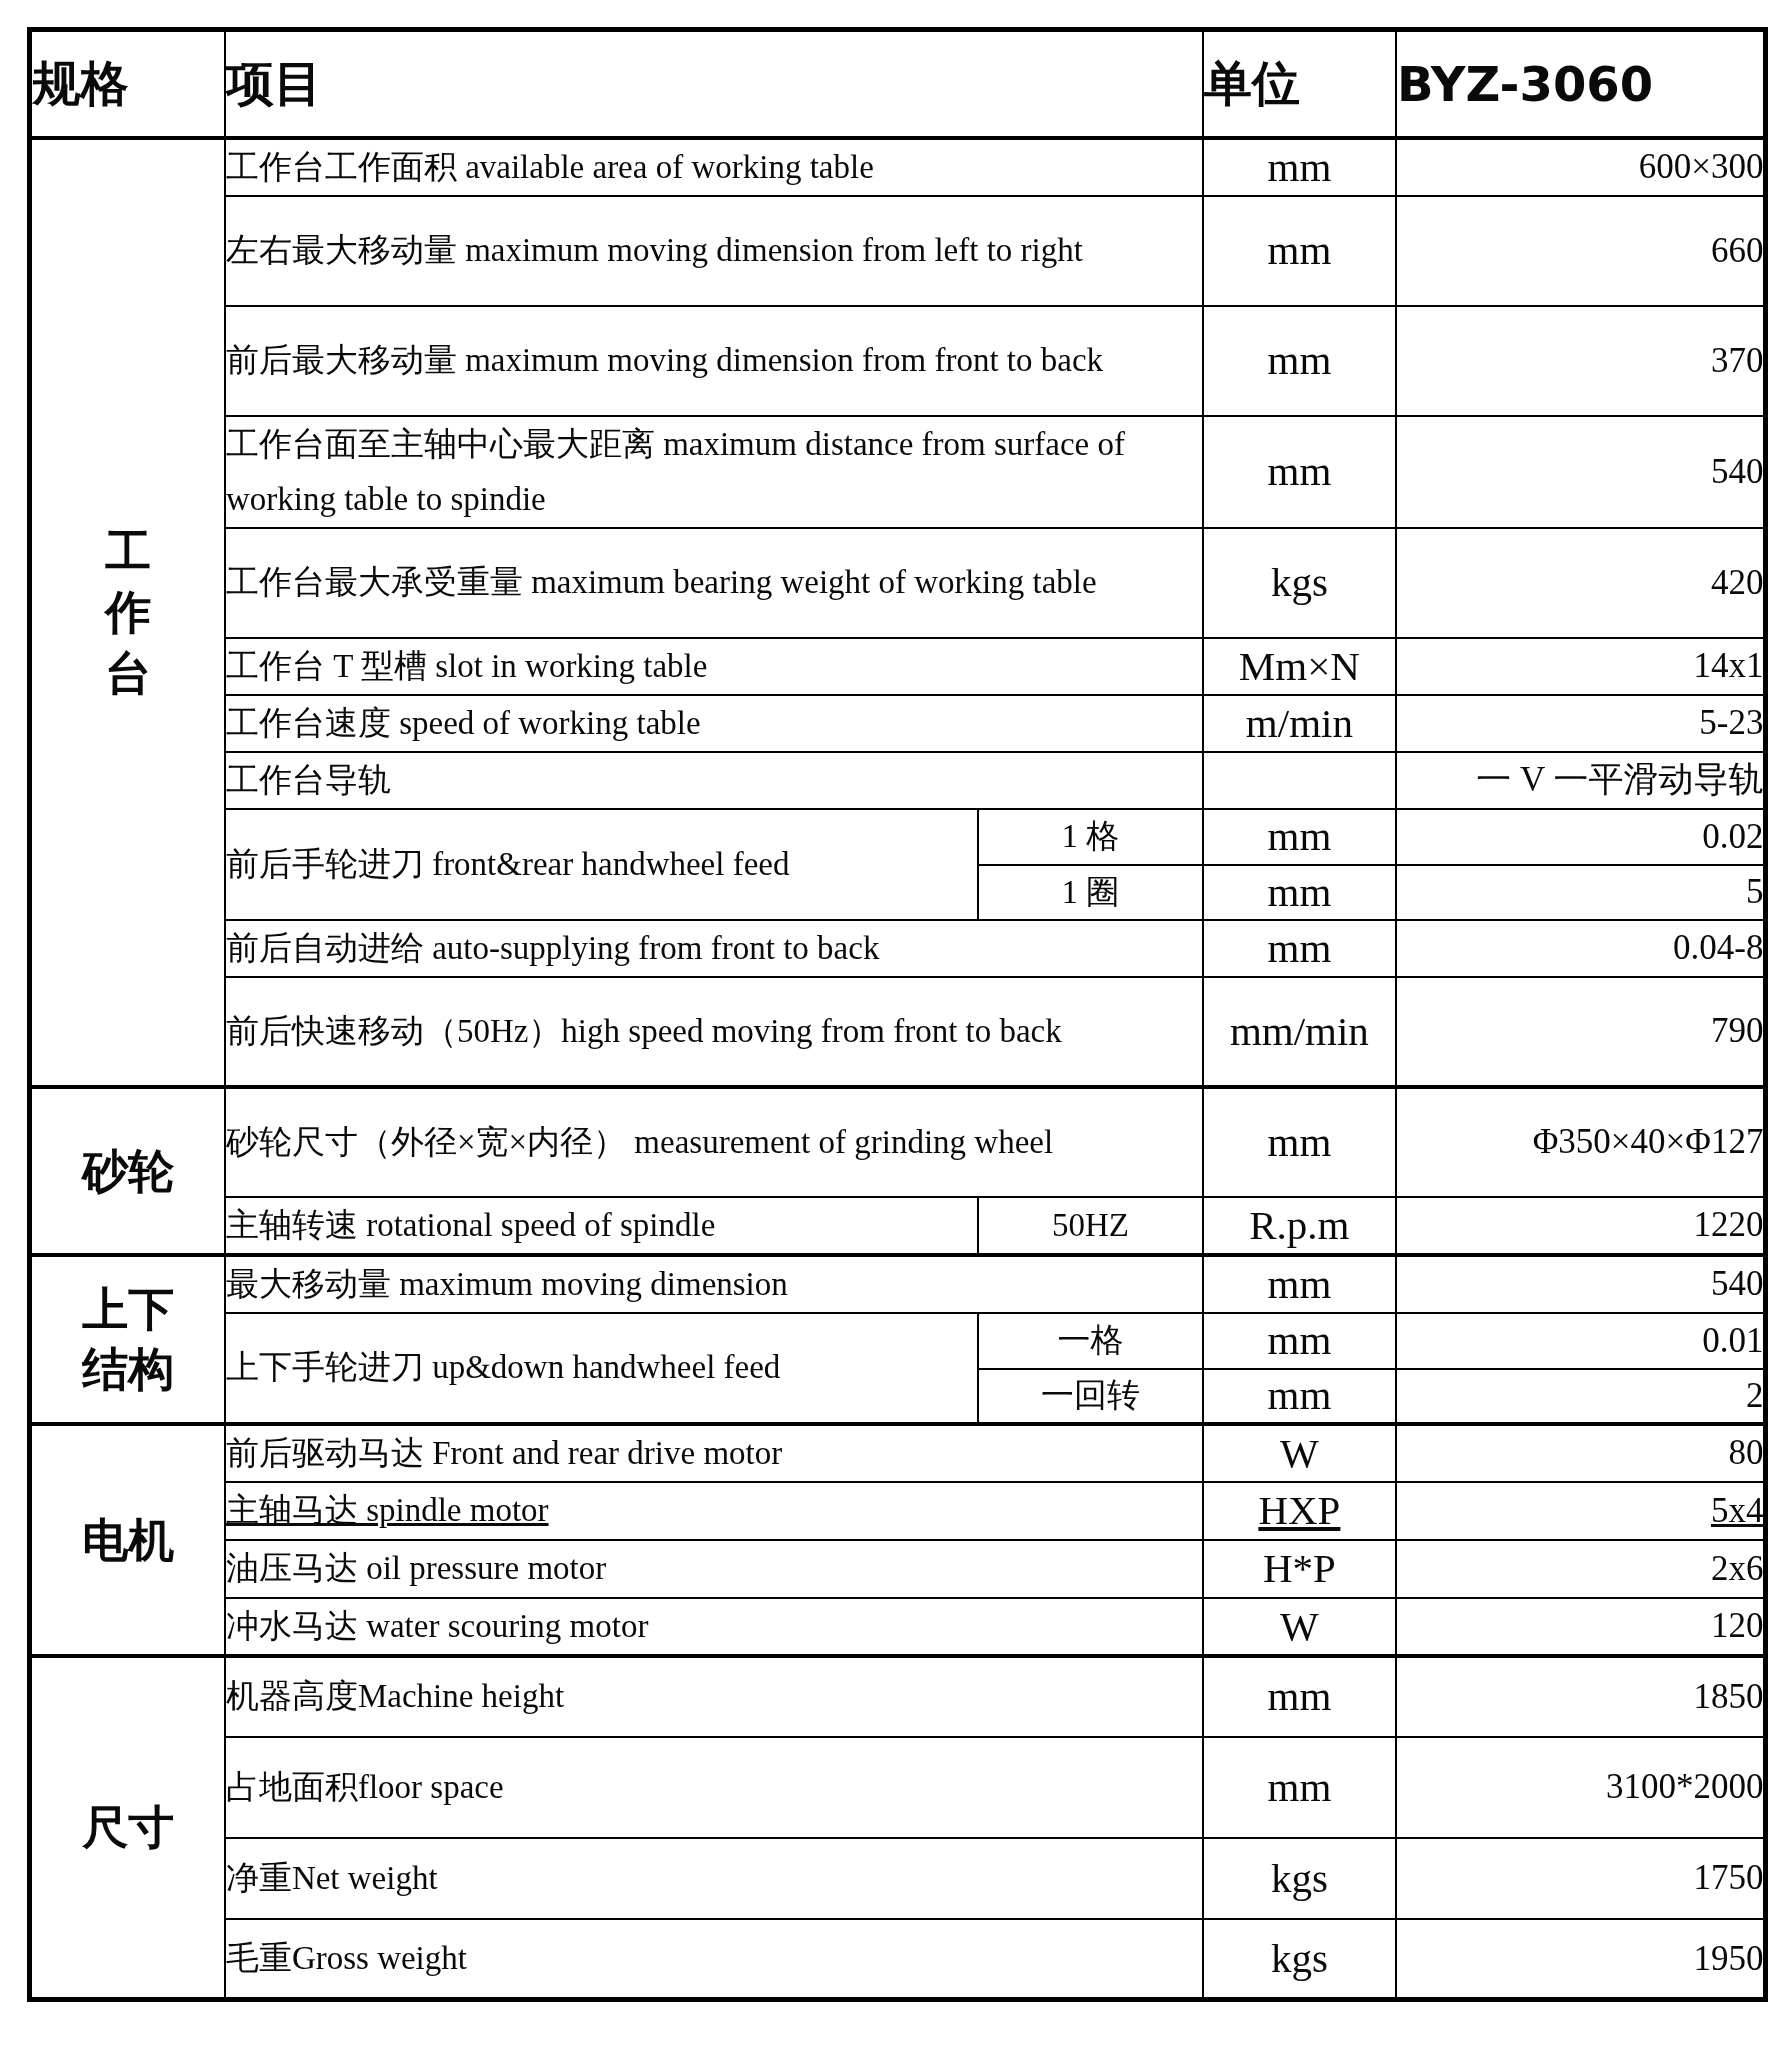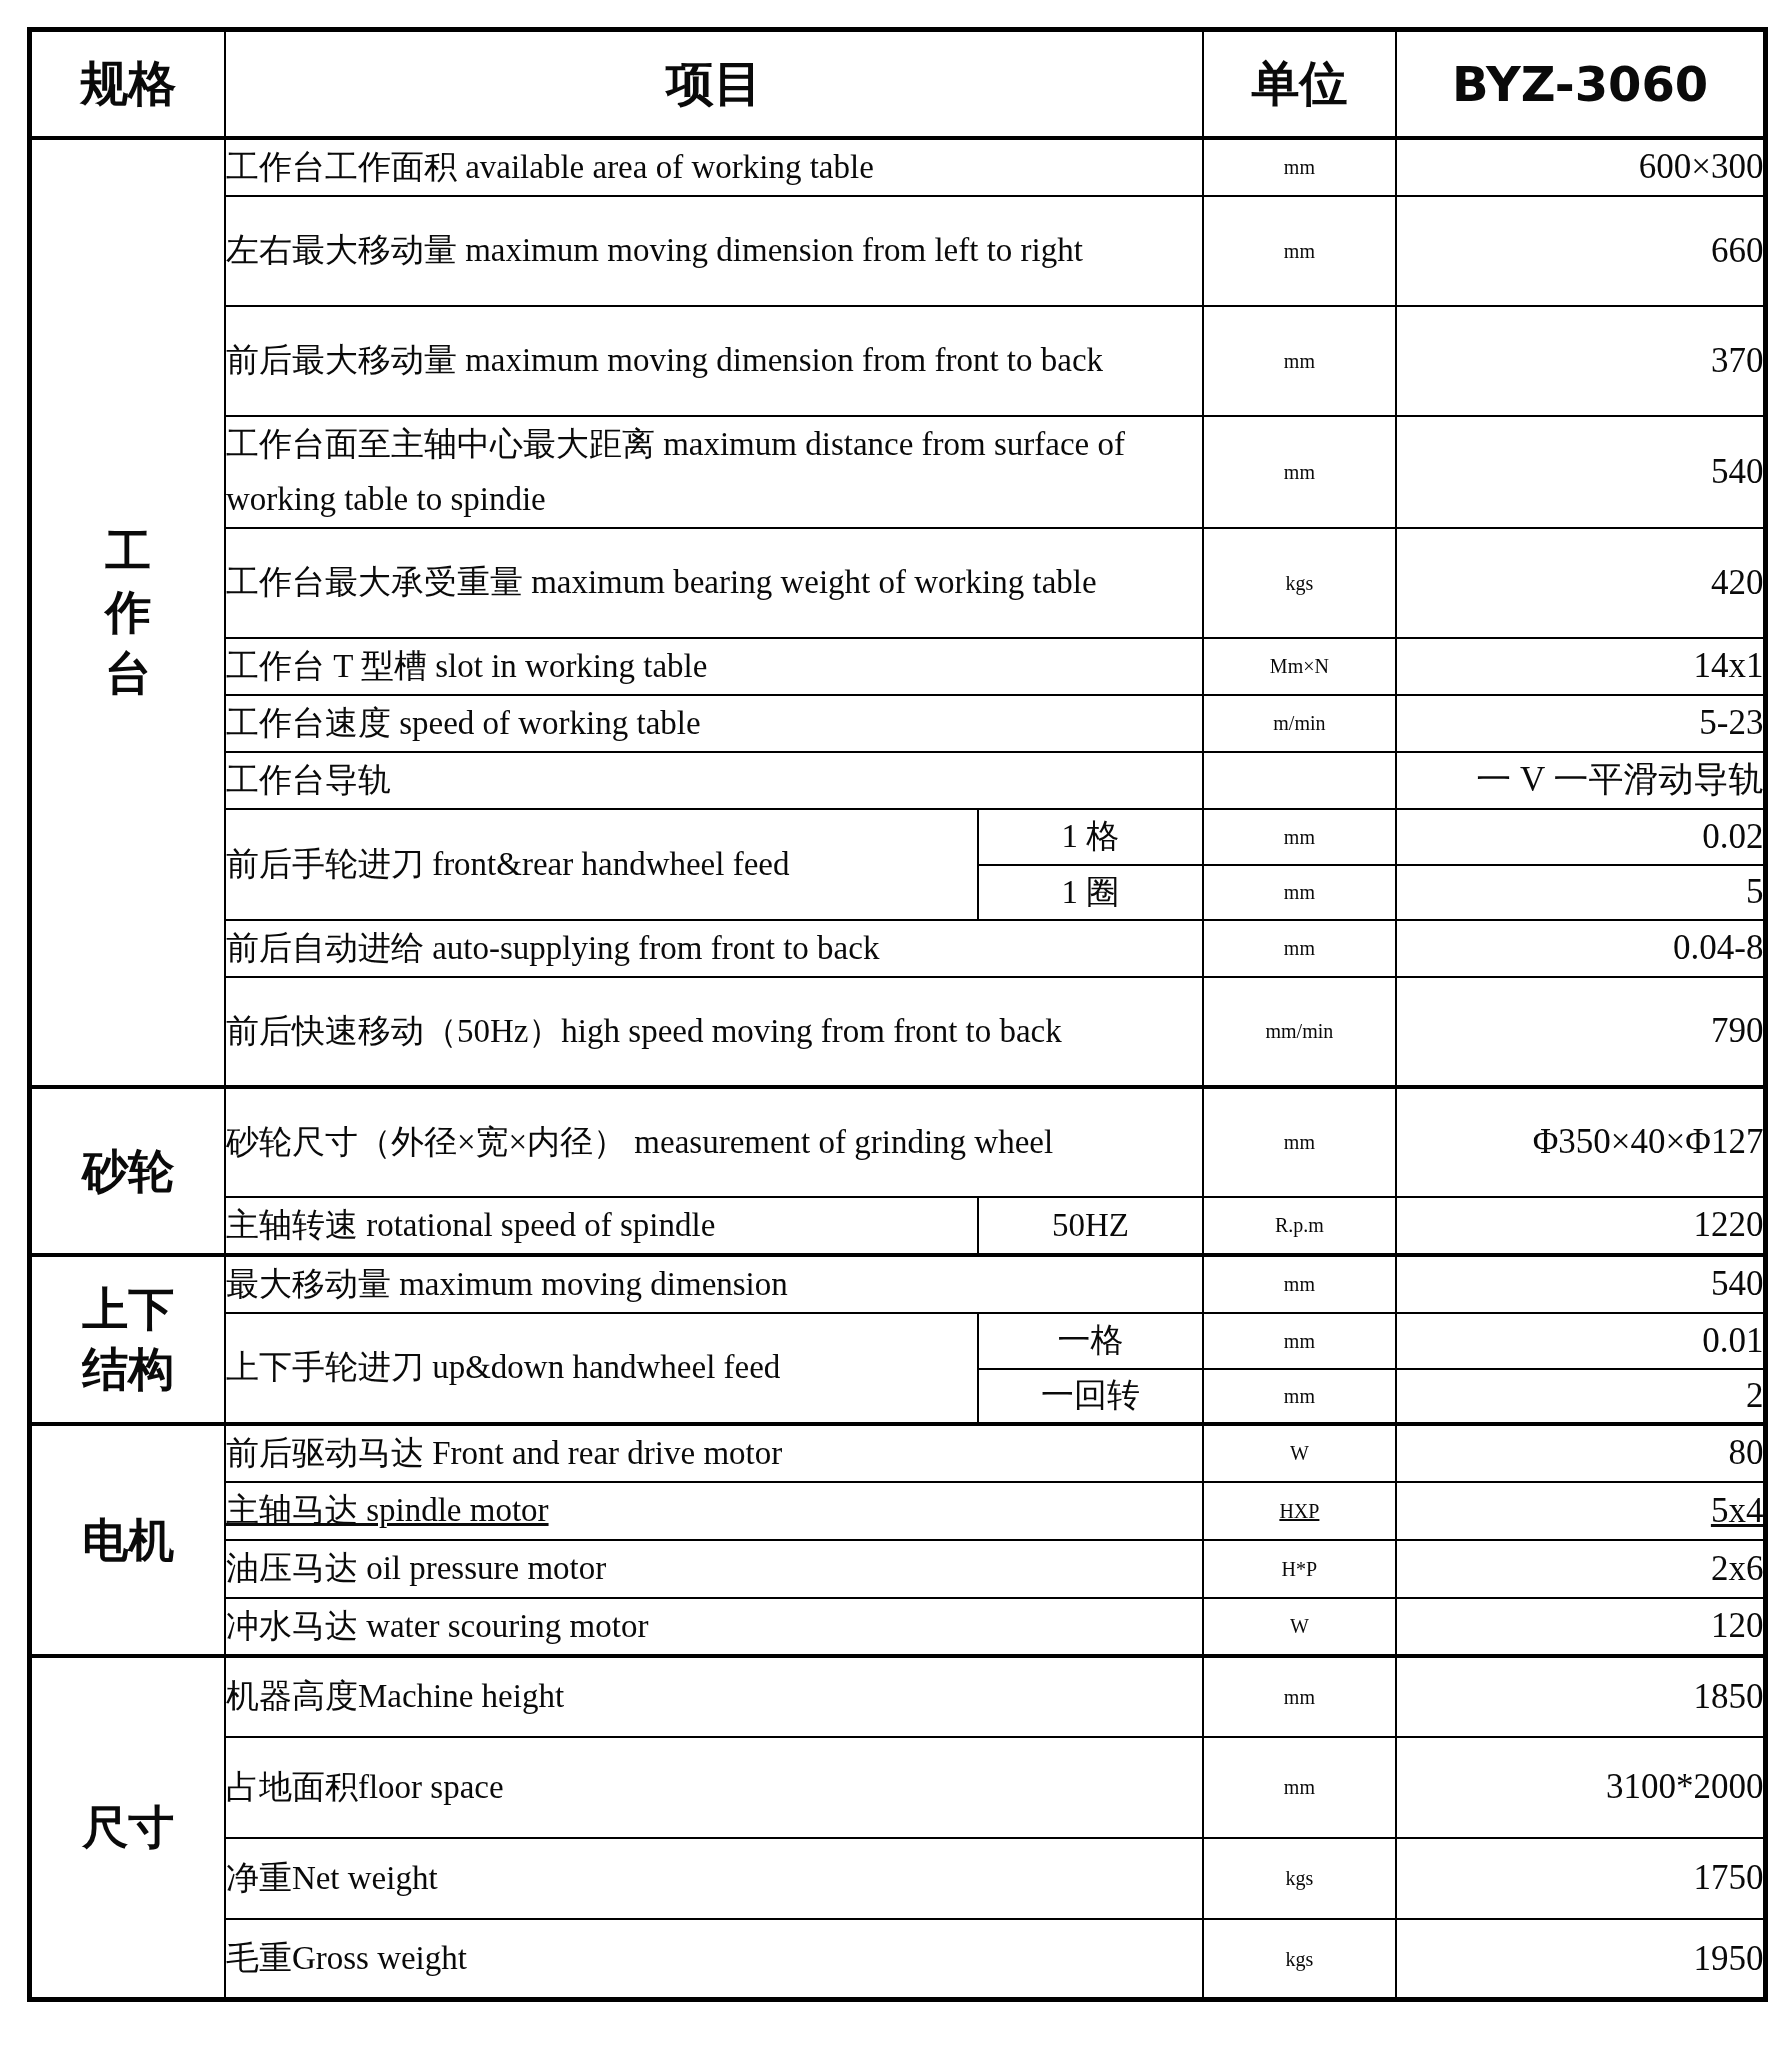--- a/index.html
+++ b/index.html
@@ -25,21 +25,21 @@
     border: 2.5px solid #000;
     padding: 0;
     vertical-align: middle;
     overflow: hidden;
   }
   tr.header-row td {
     border-bottom: 4.2px solid #000;
     font-family: "DejaVu Sans", "Liberation Sans", sans-serif;
     font-weight: bold;
     font-size: 48px;
-    text-align: center;
+    text-align: left;
   }
   tr.sec-start td { border-top: 4.2px solid #000; }
   td.cat-cell {
     font-family: "DejaVu Sans", "Liberation Sans", sans-serif;
     font-weight: bold;
     font-size: 46px;
     text-align: center;
     white-space: pre-line;
     line-height: 1.32;
   }
@@ -49,21 +49,21 @@
     padding: 0 15px 0 21.6px;
     line-height: 55px;
   }
   td.sub-cell {
     font-size: 33px;
     text-align: center;
     padding-left: 18.3px;
     line-height: 1.2;
   }
   td.unit-cell {
-    font-size: 20px;
+    font-size: 41px;
     text-align: center;
     line-height: 1.2;
   }
   td.value-cell {
     font-size: 35px;
     text-align: right;
     line-height: 1.2;
   }
   .footer-note {
     position: absolute;

